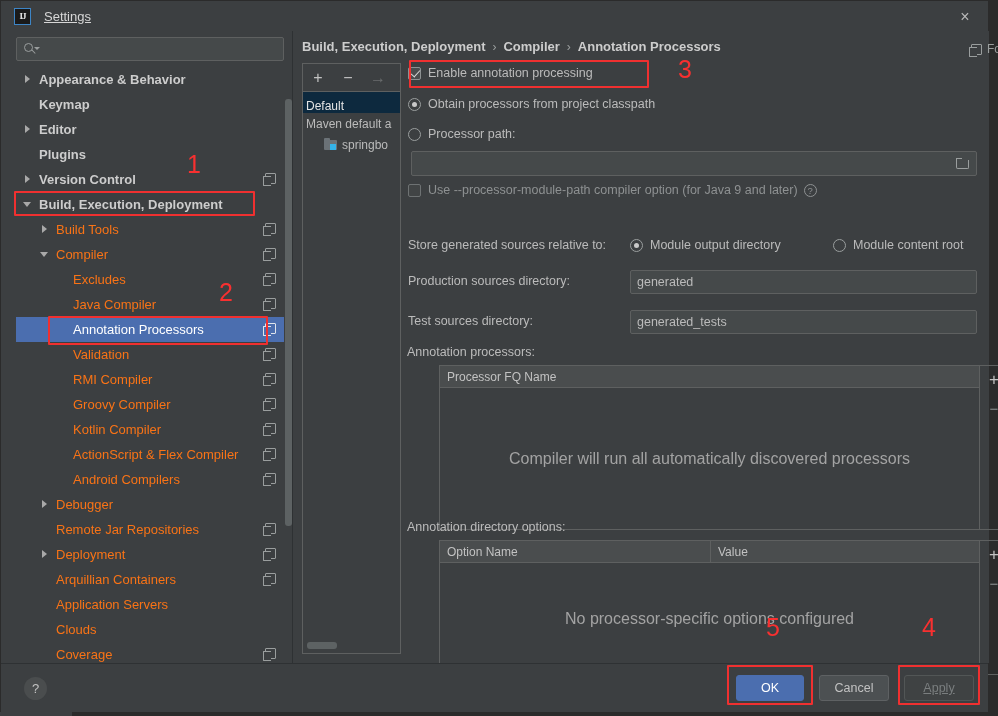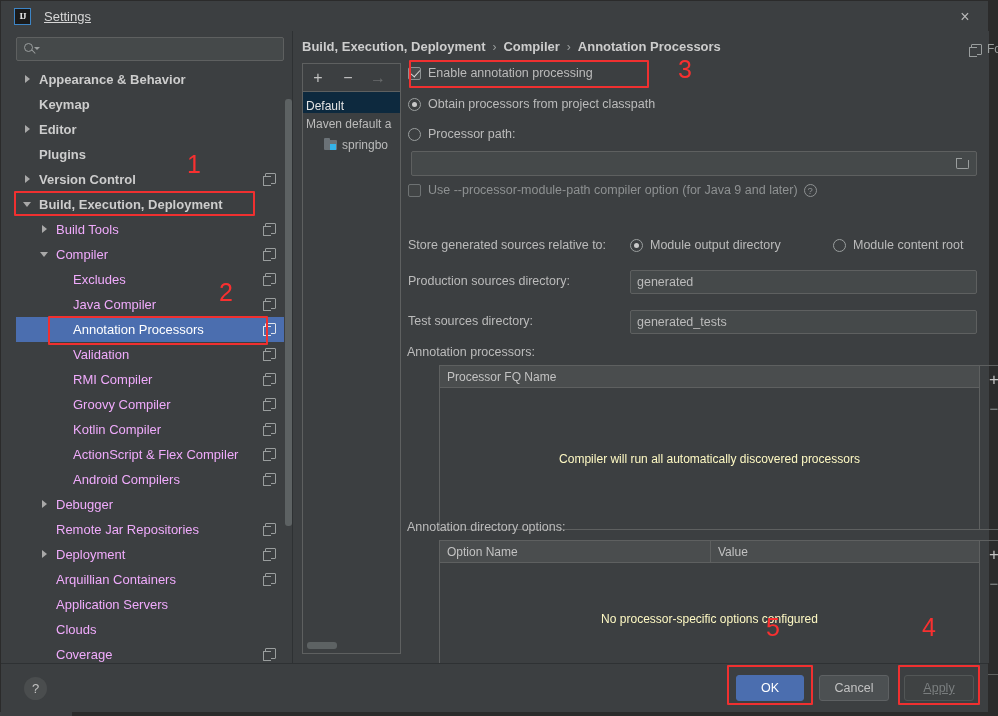--- a/index.html
+++ b/index.html
@@ -109,21 +109,21 @@
 
   .tree {
     position: absolute; left: 7px; top: 36px;
     width: 268px; height: 596px;
     overflow: hidden;
   }
   .tree-row {
     position: relative;
     height: 25px;
     display: flex; align-items: center;
-    font-size: 13px; color: #f0abfc;
+    font-size: 13px; color: #f97316;
     white-space: nowrap;
     cursor: default;
   }
   .tree-row.selected { background: #4b6eaf; color: #ffffff; }
   .tree-row.bold { font-weight: bold; color: #cdcdcd; }
   .arrow {
     width: 9px; height: 9px; margin-right: 6px; flex: none;
     position: relative;
   }
   .arrow.collapsed::after {
@@ -312,21 +312,21 @@
   }
   .th {
     font-size: 12px; color: #c2c2c2; padding-left: 7px; height: 100%;
     display: flex; align-items: center;
   }
   .th.divided { border-left: 1px solid #5e6060; }
   .tbl-body {
     position: relative;
     display: flex; align-items: center; justify-content: center;
   }
-  .empty-msg { font-size: 12px; color: #fef9c3; }
+  .empty-msg { font-size: 16px; color: #a3a3a3; }
   .tbl-side {
     position: absolute; top: -1px; right: -30px;
     width: 29px; bottom: -1px;
     border: 1px solid #5e6060; border-left: none;
     display: flex; flex-direction: column; align-items: center;
   }
   .side-btn {
     width: 28px; height: 28px;
     display: flex; align-items: center; justify-content: center;
     color: #c2c2c2; font-size: 17px; user-select: none; cursor: pointer;

